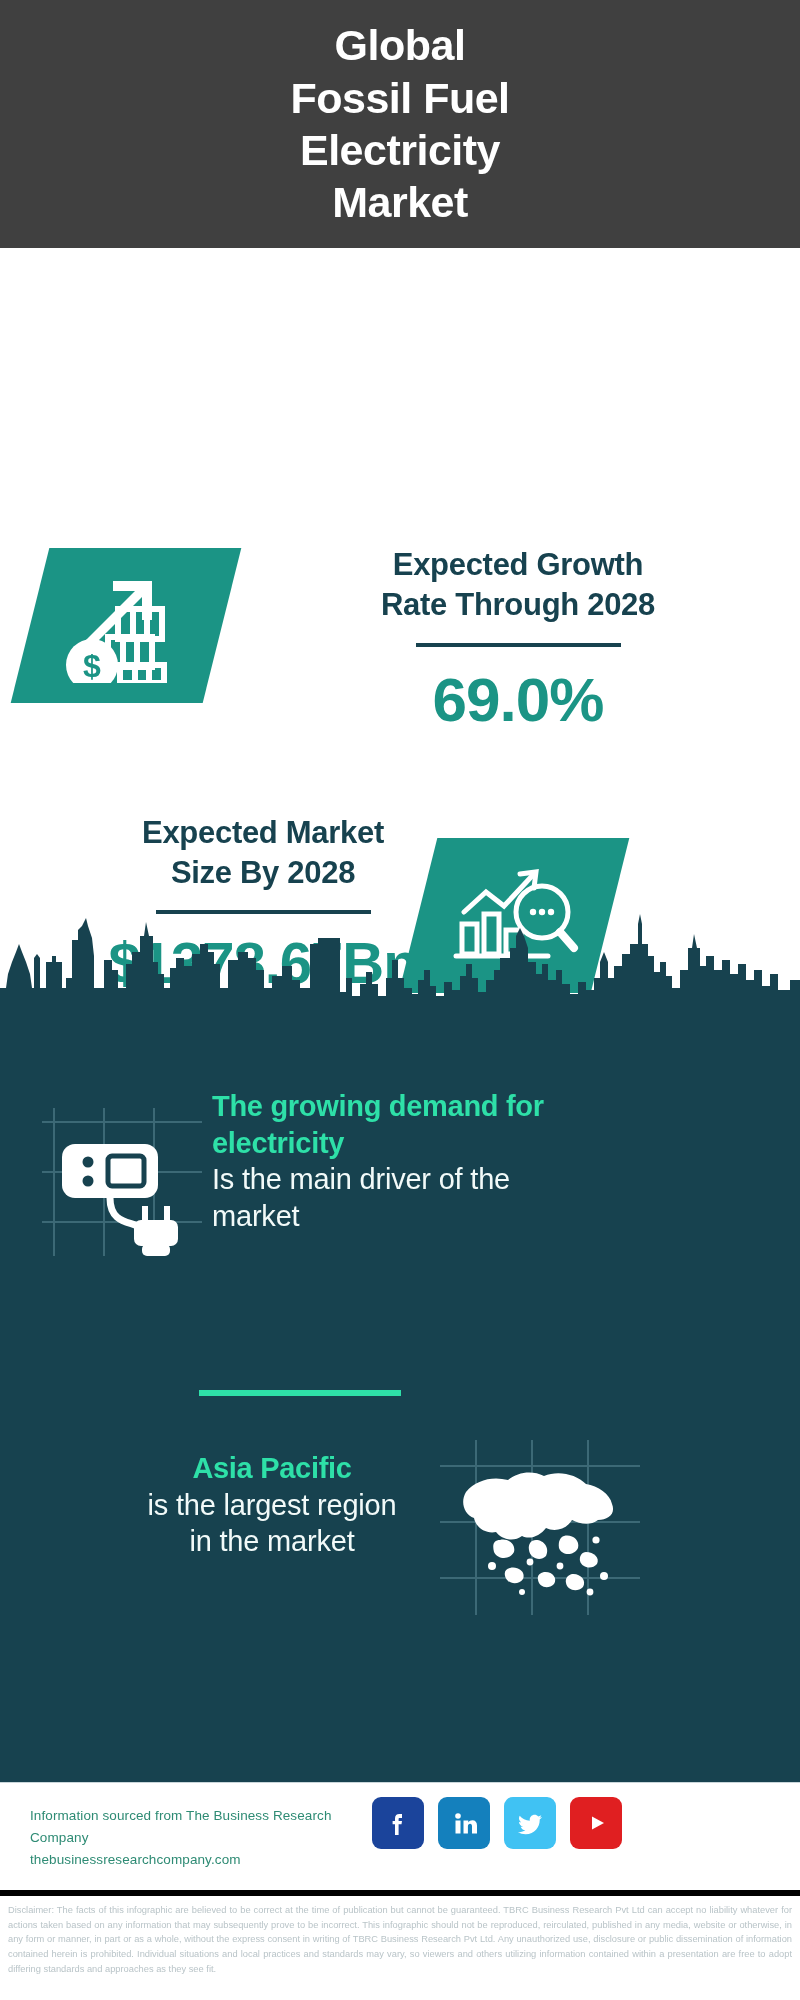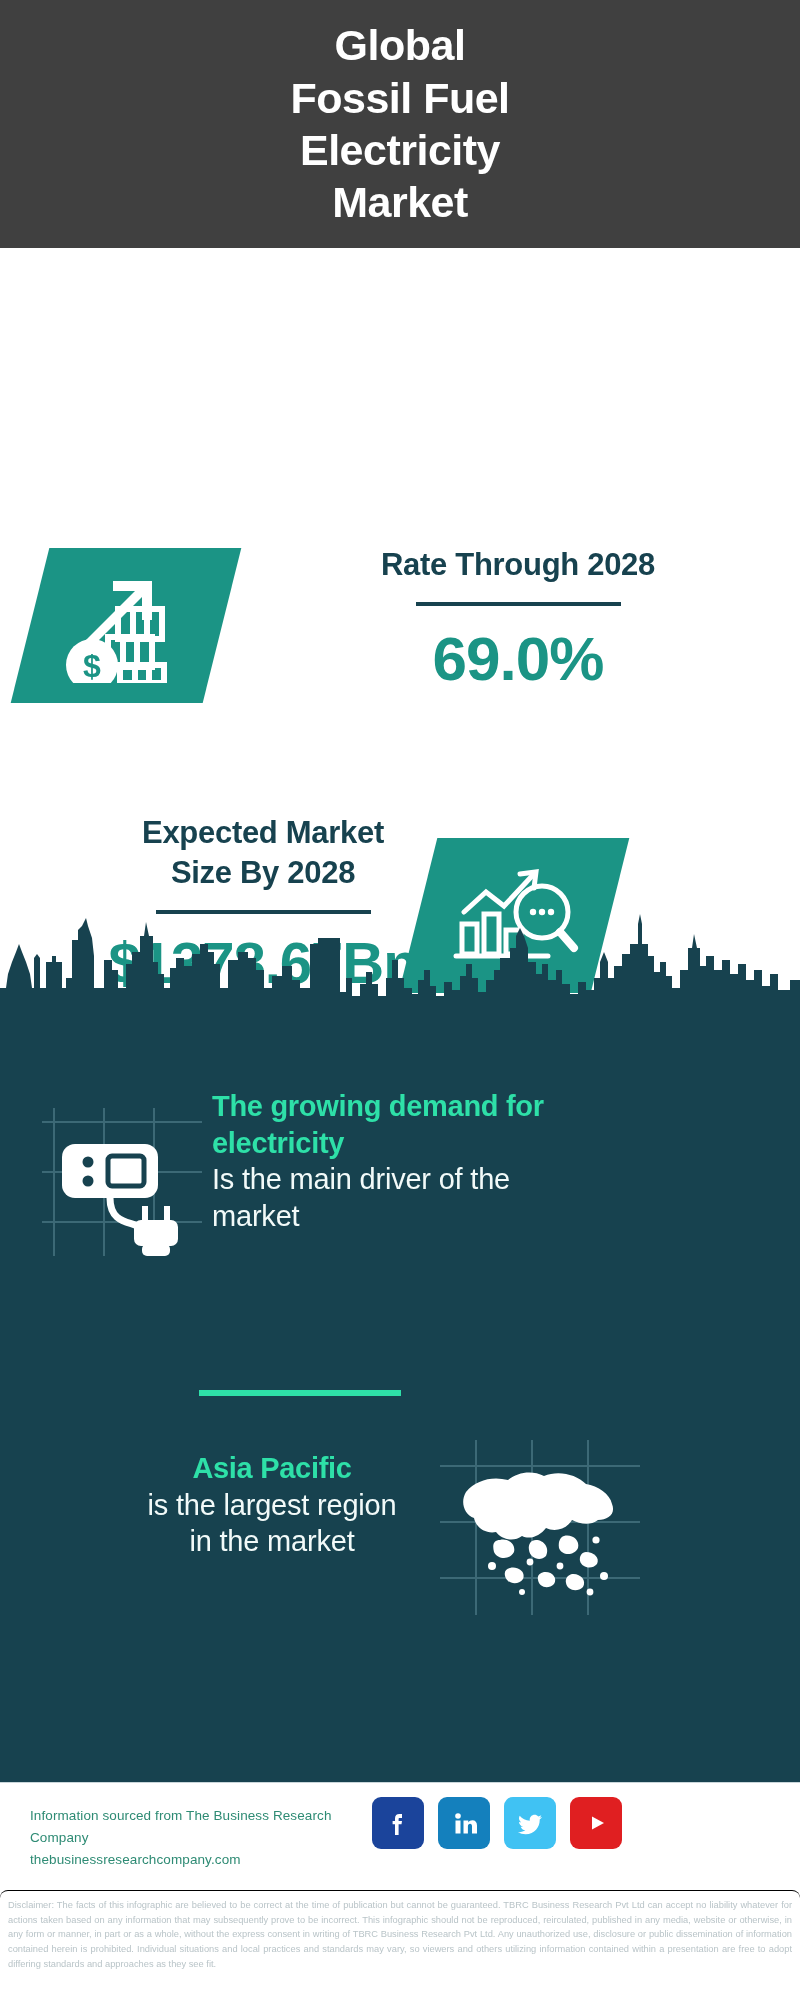--- a/index.html
+++ b/index.html
@@ -102,25 +102,24 @@
   }
   .socials{position:absolute;left:372px;top:14px;display:flex;gap:14px;}
   .soc{width:52px;height:52px;border-radius:9px;display:flex;align-items:center;justify-content:center;}
   .soc-fb{background:#1B449B;}
   .soc-li{background:#1480BD;}
   .soc-tw{background:#40C2F3;}
   .soc-yt{background:#E01F21;}
 
   .disclaimer{
     position:absolute;left:0;top:1890px;width:800px;height:110px;
-    background:#fff;border-top:1px solid #000000;
+    background:#fff;border-top:6px solid #000000;
     padding:7px 8px 0 8px;box-sizing:border-box;
     color:#B9C4C8;font-size:9.3px;line-height:1.58;text-align:justify;
     font-family:"Liberation Sans",sans-serif;
-    border-radius:8px;
   }
 </style>
 </head>
 <body>
 
 <div class="page">
 
   <div class="header">
     <div class="header-line">Global</div>
     <div class="header-line">Fossil Fuel</div>
@@ -150,20 +149,21 @@
 
               <circle cx="36" cy="100" r="26" fill="#ffffff"></circle>
               <text x="36" y="112" font-size="32" font-weight="bold" fill="#1B9485" text-anchor="middle" font-family="Liberation Sans, sans-serif">$</text>
             </g>
           </svg>
         </span>
       </div>
     </div>
 
     <div class="growth-text">
+      <div class="hl">Expected Growth</div>
       <div class="hl">Rate Through 2028</div>
       <div class="rule-dark"></div>
       <div class="big-teal">69.0%</div>
     </div>
 
     <div class="size-text">
       <div class="hl">Expected Market</div>
       <div class="hl">Size By 2028</div>
       <div class="rule-dark2"></div>
       <div class="big-teal2">$1378.67Bn</div>

